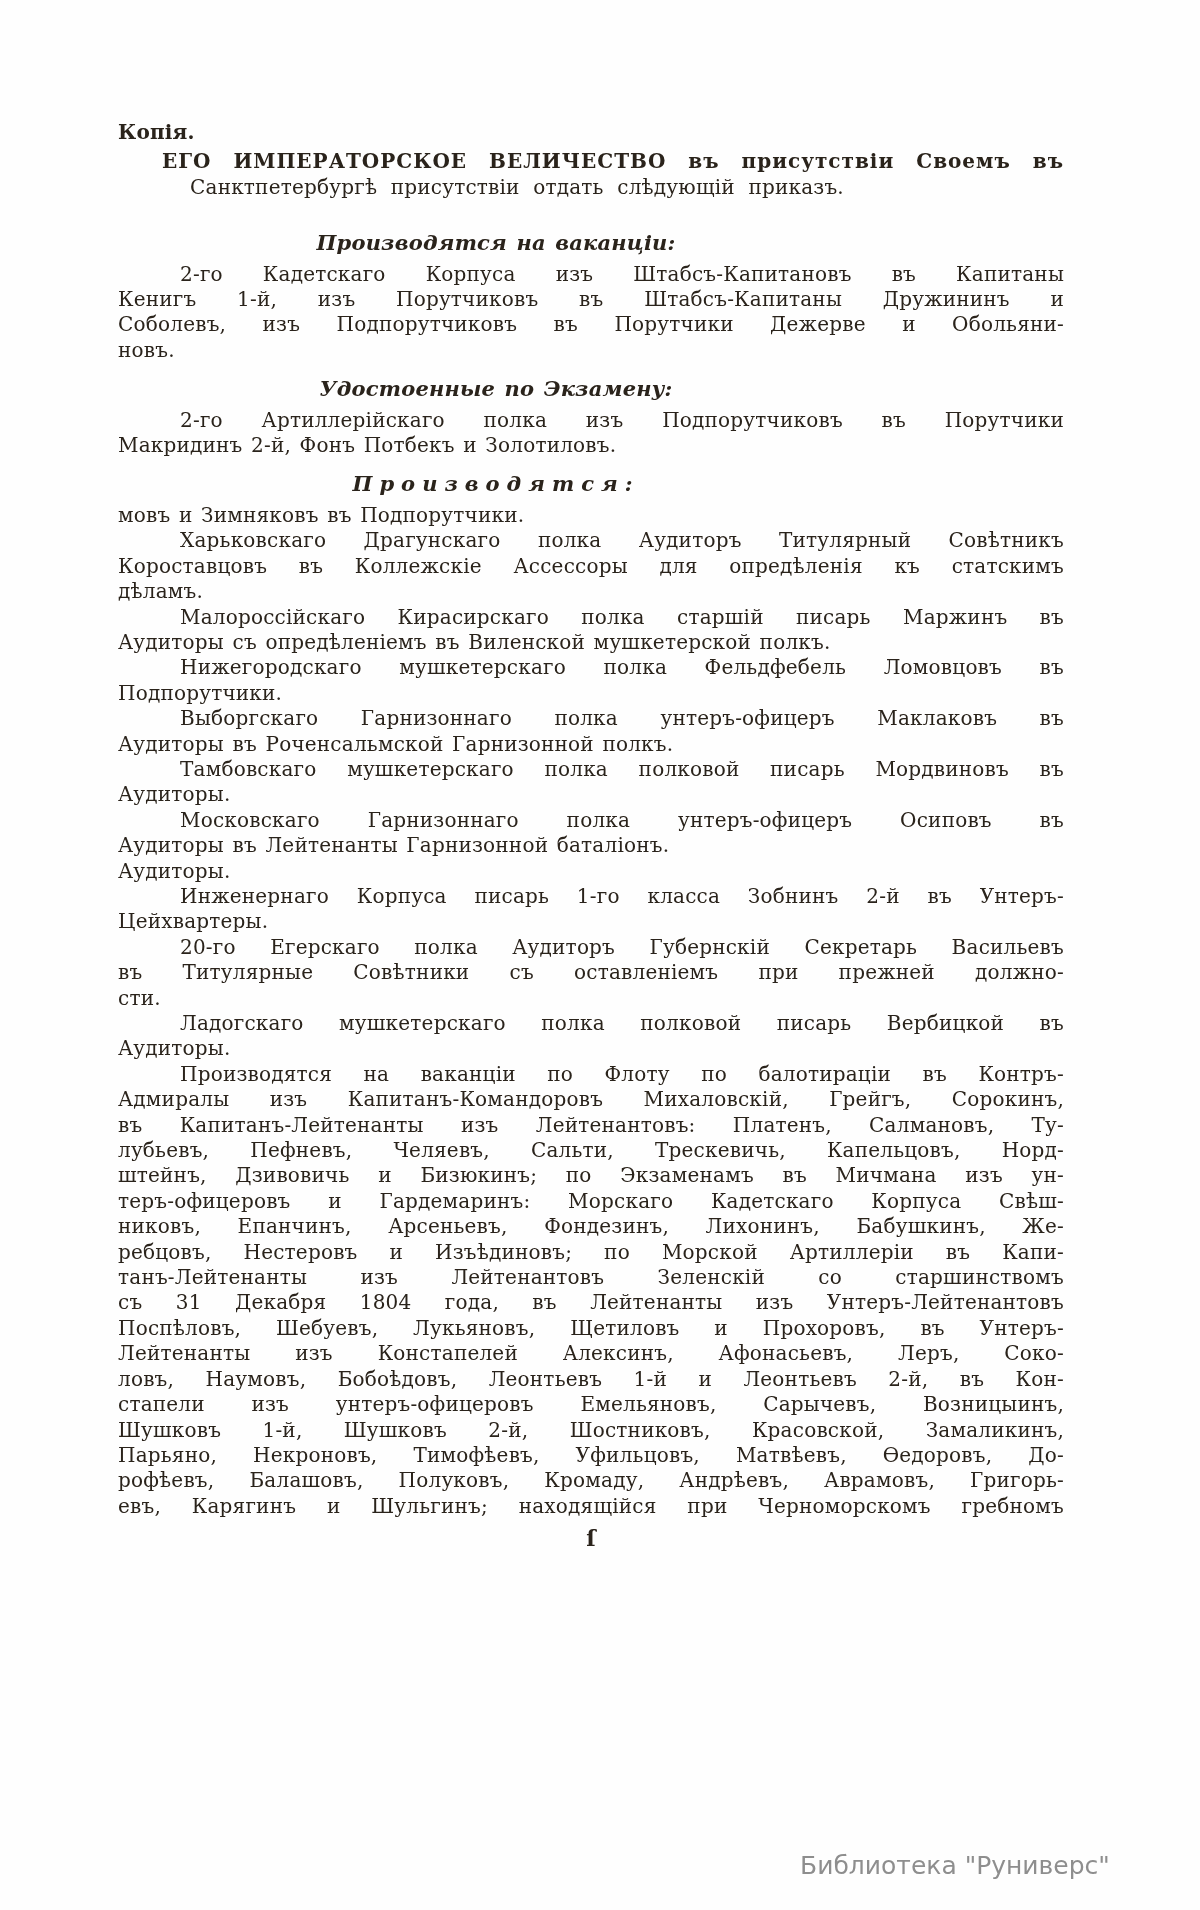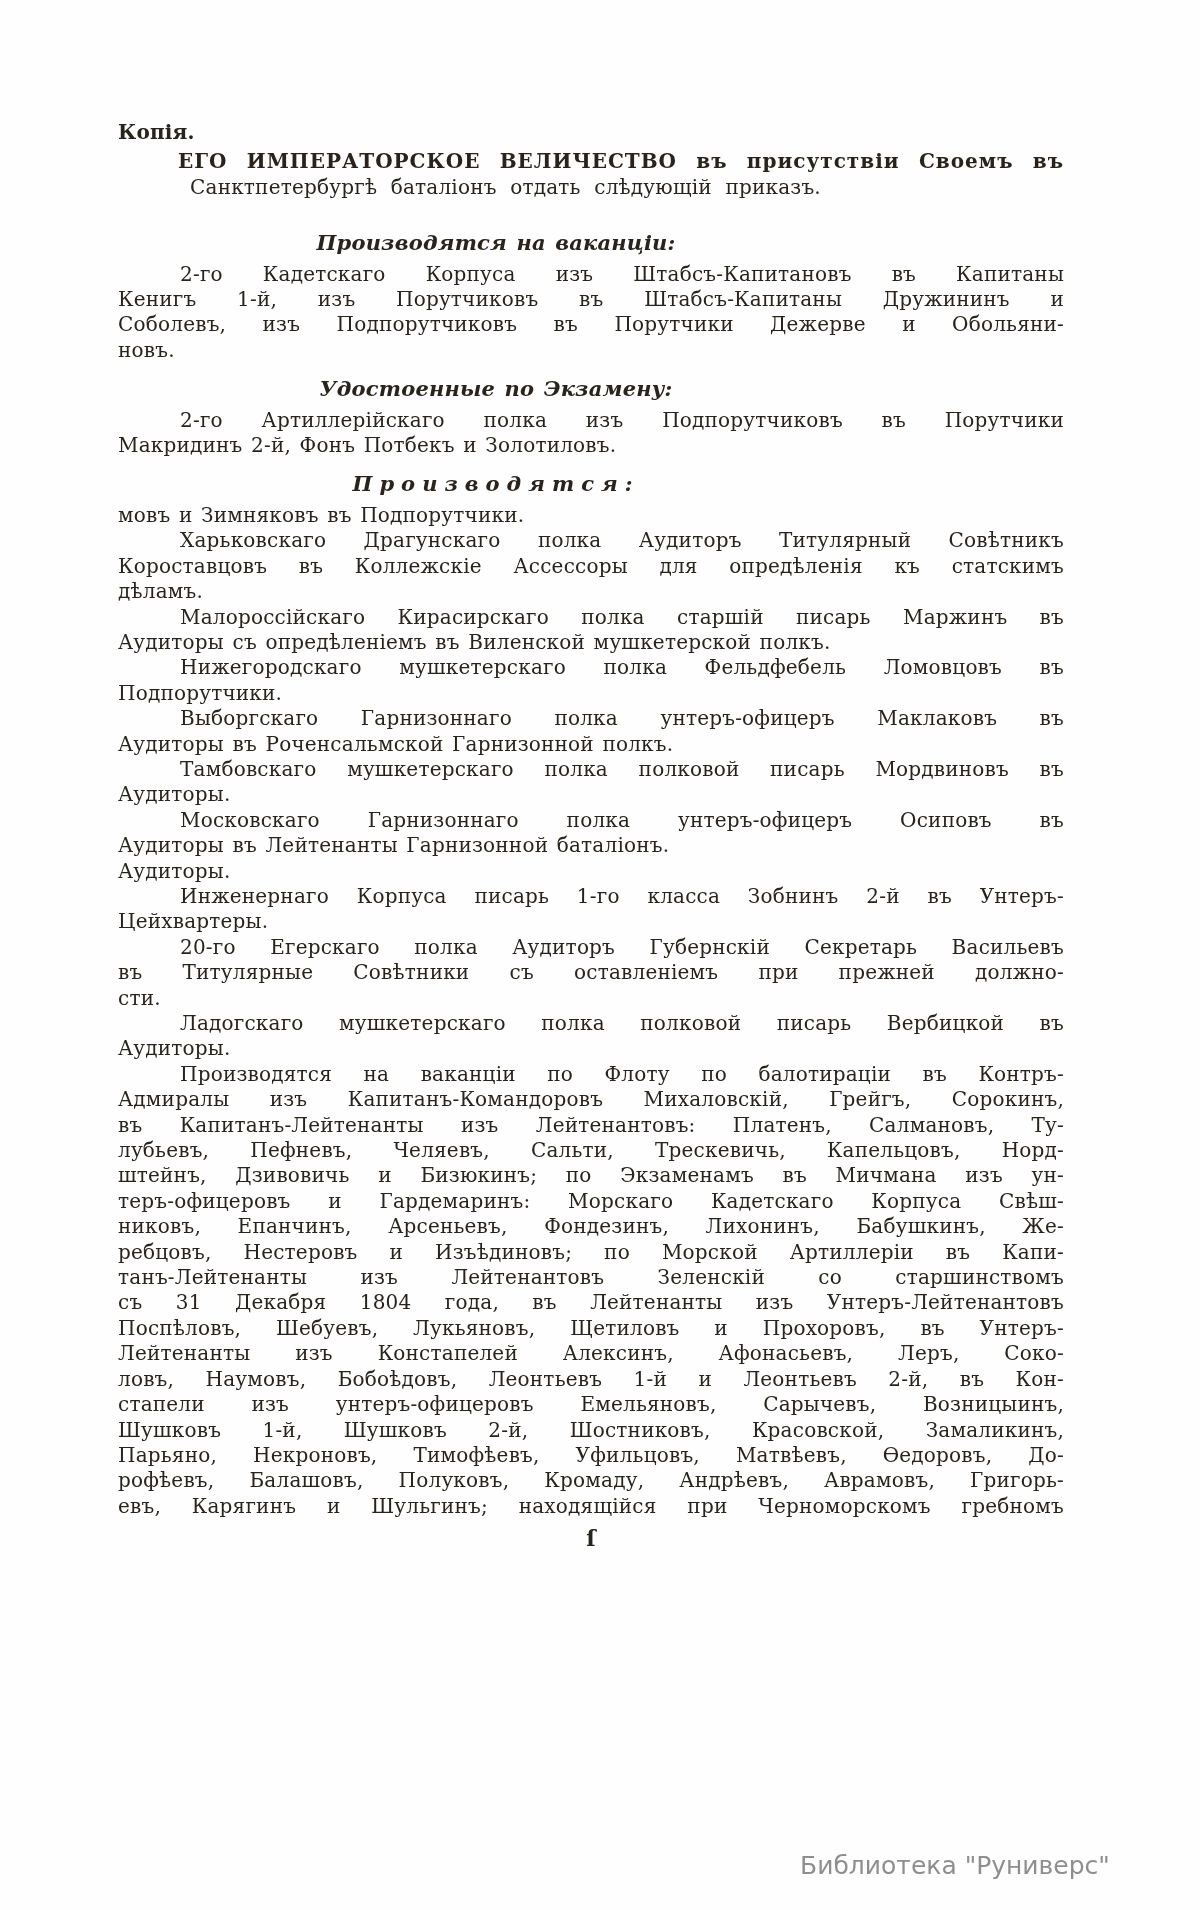--- a/index.html
+++ b/index.html
@@ -26,21 +26,21 @@
     text-align: left;
     padding-right: 28px;
     margin-bottom: 4px;
     font-weight: 600;
   }
   .line {
     text-align: justify;
     text-align-last: justify;
   }
   .intro .l1 {
-    margin-left: 60px;
+    margin-left: 44px;
     letter-spacing: 1px;
     font-weight: 600;
   }
   .intro .l2 {
     text-align: left;
     text-align-last: left;
     margin-left: 72px;
     word-spacing: 7px;
   }
   .heading {
@@ -71,21 +71,21 @@
   }
 </style>
 </head>
 <body>
 
 <div class="page">
   <div class="content">
     <div class="corner">Копія.</div>
     <div class="intro">
       <div class="line l1">ЕГО ИМПЕРАТОРСКОЕ ВЕЛИЧЕСТВО въ присутствіи Своемъ въ</div>
-      <div class="line l2">Санктпетербургѣ баталіонъ отдать слѣдующій приказъ.</div>
+      <div class="line l2">Санктпетербургѣ присутствіи отдать слѣдующій приказъ.</div>
     </div>
     <div id="doc-body">
         <div class="heading">Производятся на ваканціи:</div>
         <div class="para">
           <div class="line first">2-го Кадетскаго Корпуса изъ Штабсъ-Капитановъ въ Капитаны</div>
           <div class="line">Кенигъ 1-й, изъ Порутчиковъ въ Штабсъ-Капитаны Дружининъ и</div>
           <div class="line">Соболевъ, изъ Подпорутчиковъ въ Порутчики Дежерве и Обольяни-</div>
           <div class="line last">новъ.</div>
         </div>
         <div class="heading">Удостоенные по Экзамену:</div>

